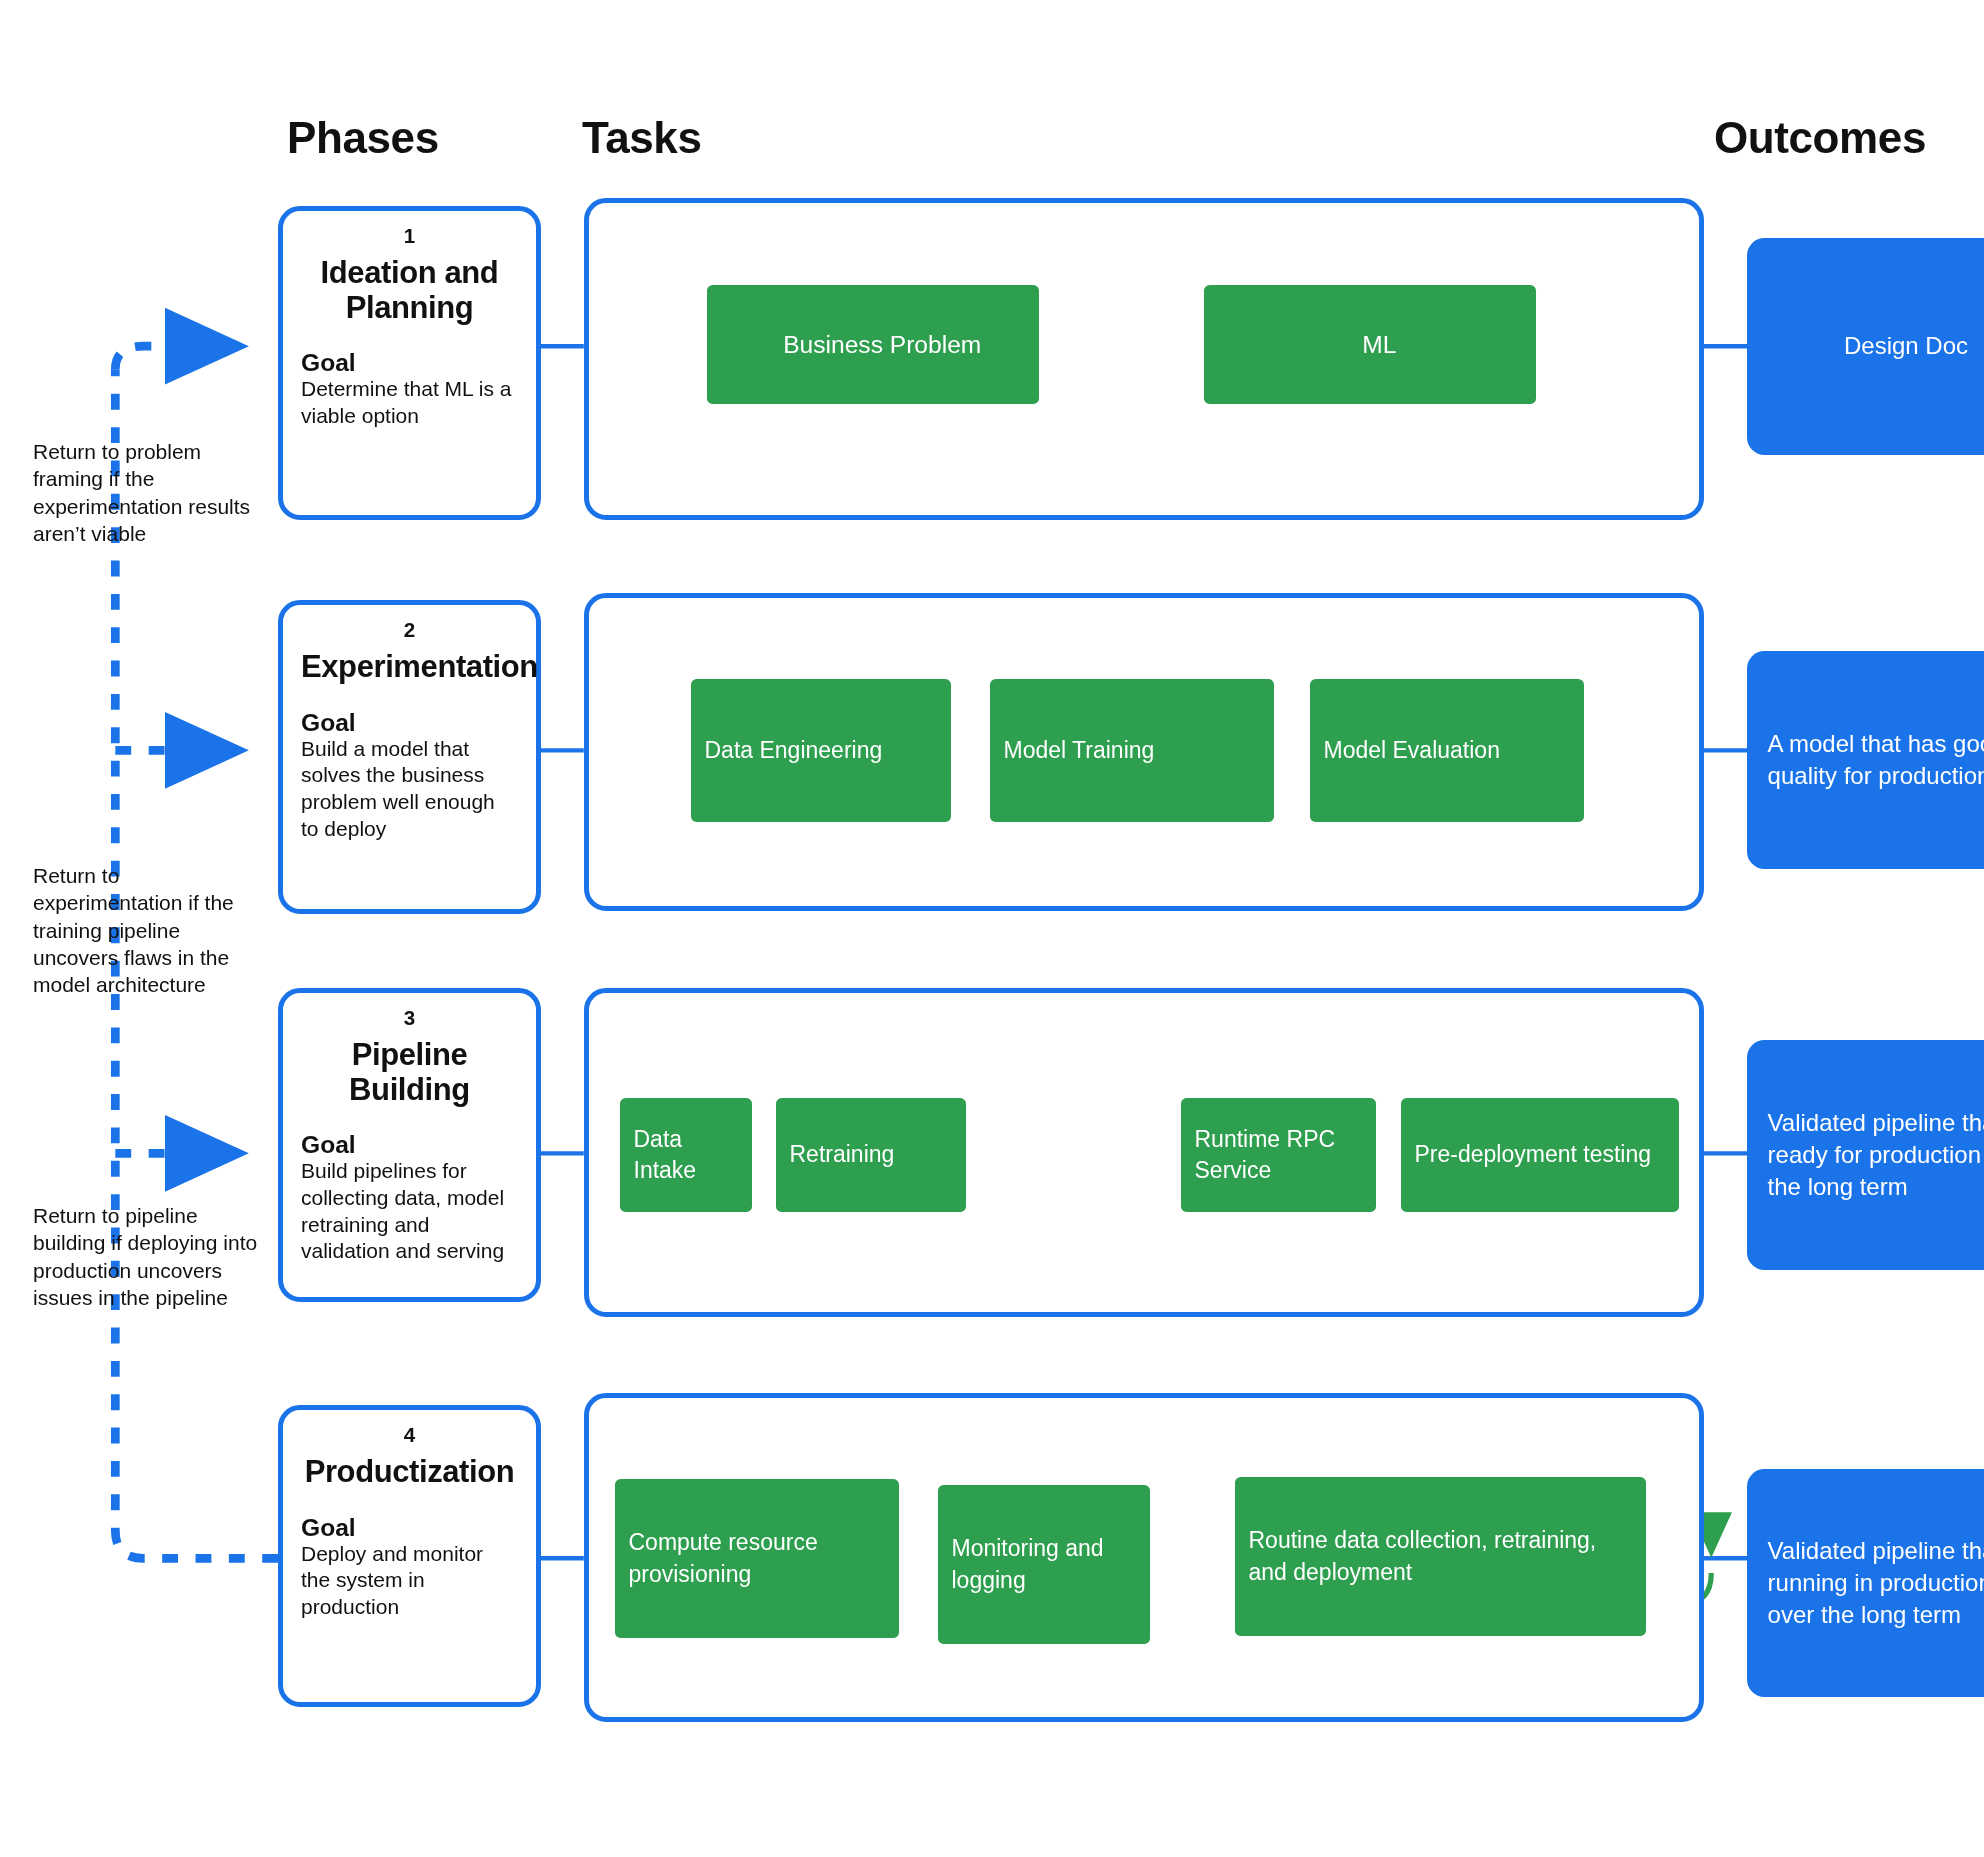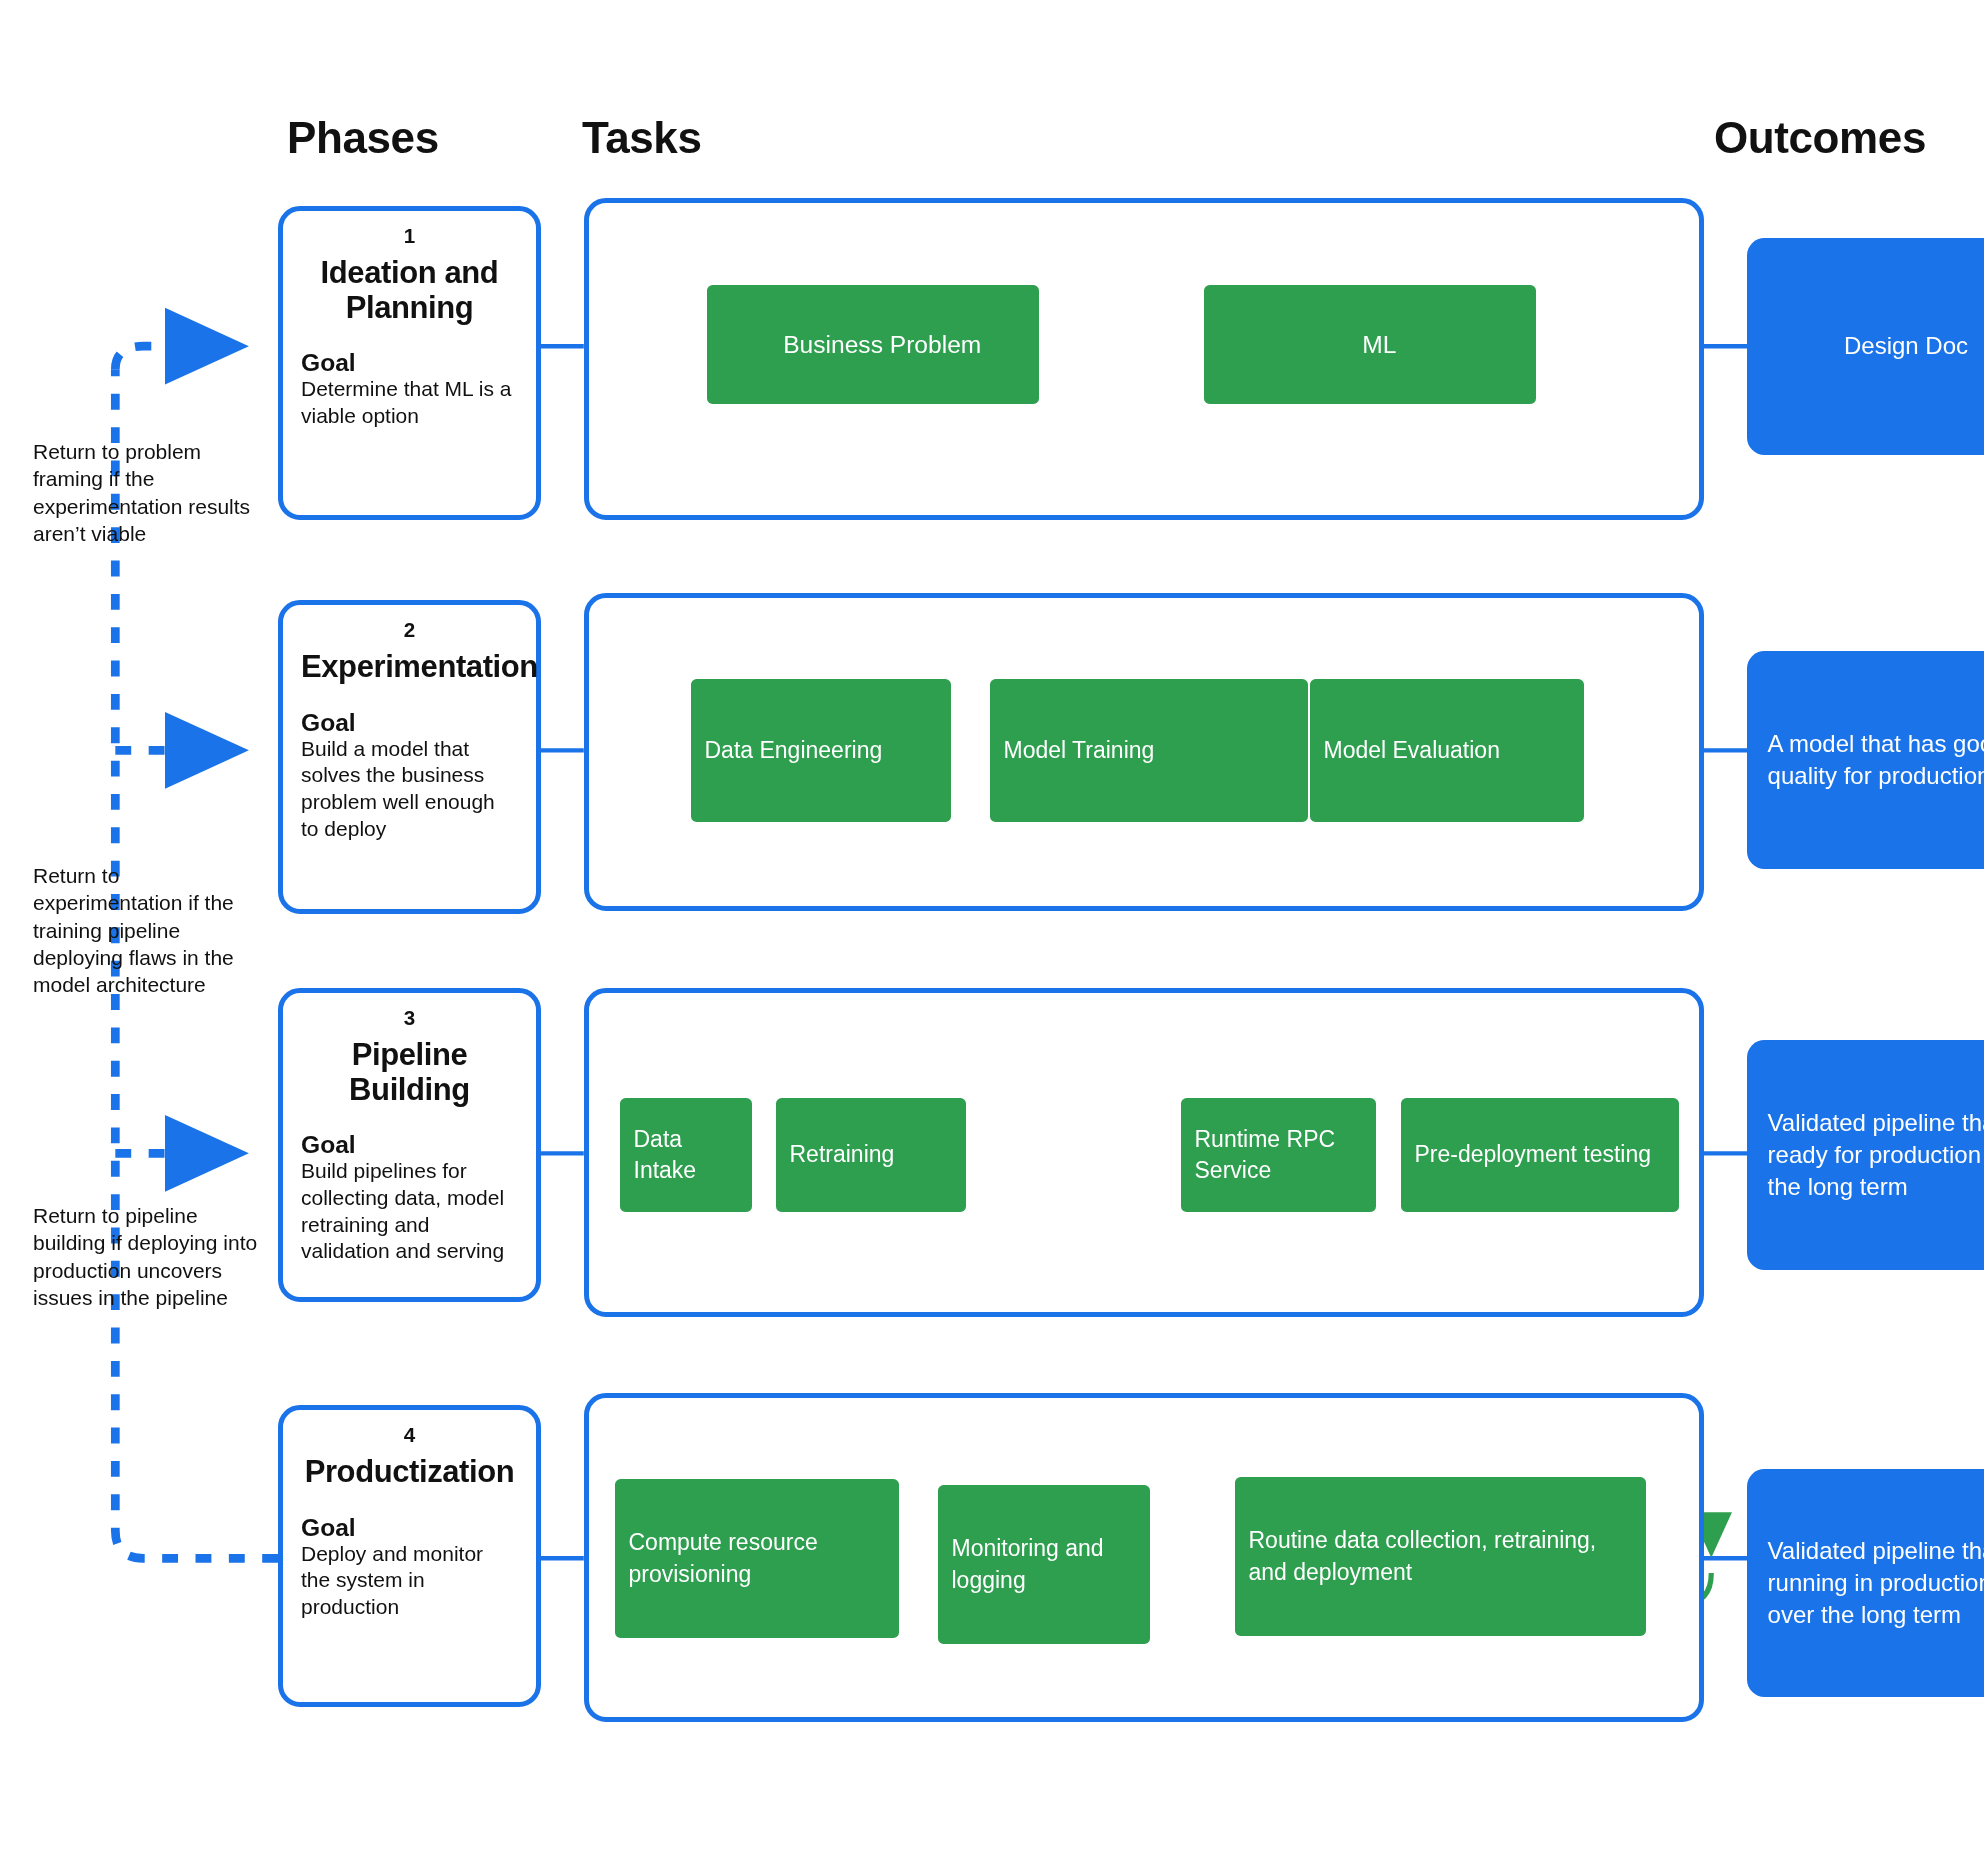--- a/index.html
+++ b/index.html
@@ -222,21 +222,21 @@
     <div class="phase-title">Experimentation</div>
     <div class="goal-label">Goal</div>
     <div class="goal-text">Build a model that solves the business problem well enough to deploy</div>
   </div>
 
   <div class="task-panel" style="left:584px; top:593px; width:1120px; height:318px;"></div>
 
   <div class="gbox" style="left:691px; top:679px; width:260px; height:143px;">
     <span>Data Engineering</span>
   </div>
-  <div class="gbox" style="left:990px; top:679px; width:318px; height:143px;">
+  <div class="gbox" style="left:990px; top:679px; width:284px; height:143px;">
     <span>Model Training</span>
   </div>
   <div class="gbox" style="left:1310px; top:679px; width:274px; height:143px;">
     <span>Model Evaluation</span>
   </div>
 
   <div class="obox" style="left:1747px; top:651px; width:318px; height:218px;">
     <span>A model that has good quality for production</span>
   </div>
 
@@ -283,17 +283,17 @@
   </div>
   <div class="gbox" style="left:1235px; top:1477px; width:411px; height:159px;">
     <span>Routine data collection, retraining, and deployment</span>
   </div>
 
   <div class="obox" style="left:1747px; top:1469px; width:318px; height:228px;">
     <span>Validated pipeline that’s running in production over the long term</span>
   </div>
 
   <div class="loop-note" style="left:33px; top:438px; width:226px;">Return to problem framing if the experimentation results aren’t viable</div>
-  <div class="loop-note" style="left:33px; top:862px; width:226px;">Return to experimentation if the training pipeline deploying flaws in the model architecture</div>
+  <div class="loop-note" style="left:33px; top:862px; width:226px;">Return to experimentation if the training pipeline uncovers flaws in the model architecture</div>
   <div class="loop-note" style="left:33px; top:1202px; width:234px;">Return to pipeline building if deploying into production uncovers issues in the pipeline</div>
 
 </div>
 
 
 </body></html>

